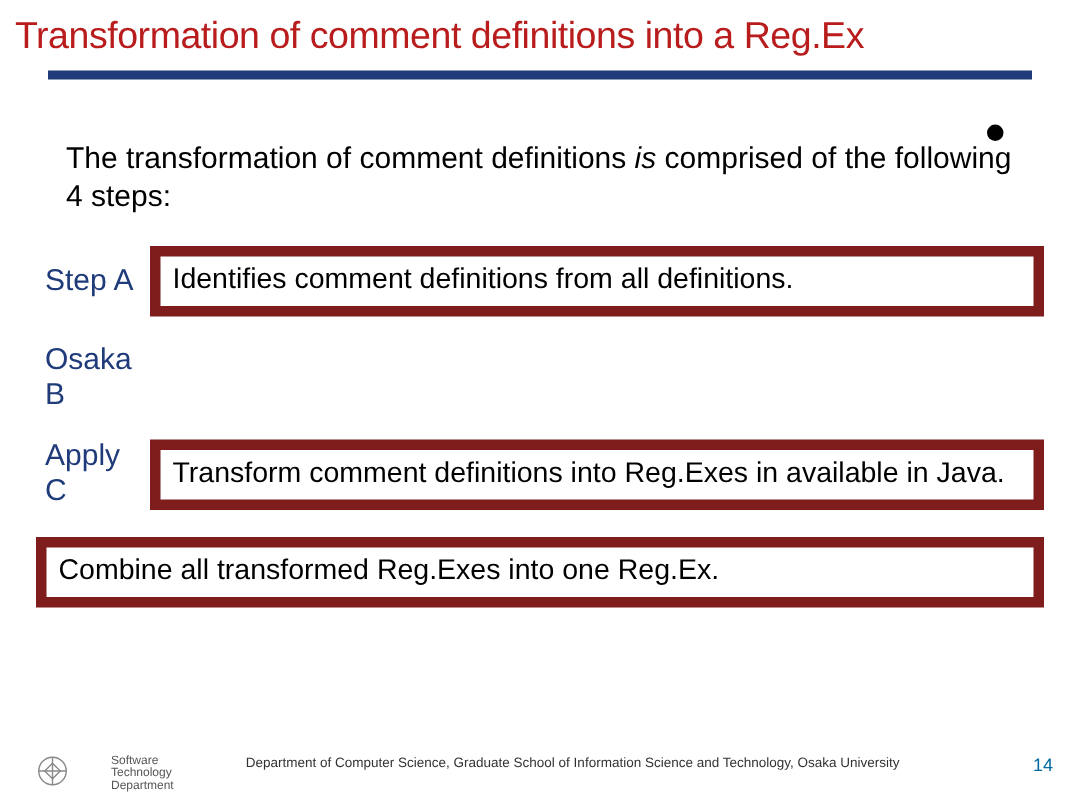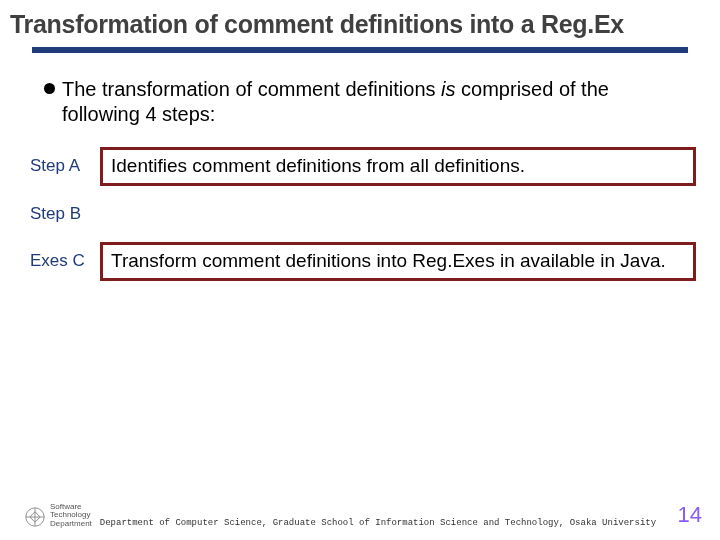--- a/index.html
+++ b/index.html
@@ -6,36 +6,37 @@
   body {
     width: 720px;
     height: 540px;
     background: #fff;
     font-family: Verdana, Arial, sans-serif;
     position: relative;
     overflow: hidden;
   }
   .slide-title {
     font-size: 25px;
-    font-weight: bold;
-    color: #404040;
+    font-weight: normal;
+    color: #b91c1c;
     padding: 10px 10px 6px 10px;
     letter-spacing: -0.3px;
   }
   .rule {
     margin: 2px 32px 0 32px;
     height: 6px;
     background: #1f3b7a;
   }
   .intro {
     margin: 24px 44px 0 44px;
   }
   .intro-line {
     display: flex;
-    align-items: flex-start;
+    align-items: flex-end;
+    flex-direction: column;
   }
   .bullet {
     width: 11px;
     height: 11px;
     border-radius: 50%;
     background: #000;
     margin-top: 6px;
     margin-right: 7px;
     flex-shrink: 0;
   }
@@ -53,68 +54,70 @@
     gap: 18px;
   }
   .step-row {
     display: flex;
     align-items: stretch;
   }
   .step-label {
     width: 76px;
     flex-shrink: 0;
     color: #1f3b7a;
-    font-size: 17px;
+    font-size: 20px;
     font-weight: normal;
     display: flex;
     align-items: center;
     padding-left: 6px;
     font-family: Verdana, sans-serif;
   }
   .step-box {
     flex: 1;
-    border: 3px solid #7f1d1d;
+    border: 7px solid #7f1d1d;
     padding: 4px 8px 5px 8px;
     font-size: 19px;
     line-height: 1.26;
     font-family: Verdana, sans-serif;
     color: #000;
   }
   .footer {
     position: absolute;
     bottom: 12px;
     left: 0;
     width: 100%;
     display: flex;
-    align-items: flex-end;
+    align-items: flex-start;
     padding: 0 18px 0 24px;
+    gap: 24px;
   }
   .logo {
     width: 22px;
     height: 22px;
     flex-shrink: 0;
     margin-right: 4px;
   }
   .logo svg { width: 100%; height: 100%; }
   .logo-text {
     font-size: 8px;
     line-height: 1.05;
     color: #555;
     margin-right: 8px;
     font-family: Arial, sans-serif;
   }
   .footer-text {
     font-size: 9px;
     color: #333;
     flex: 1;
-    font-family: Liberation Mono, monospace;
+    font-family: Liberation Sans, sans-serif;
+    margin-left: 16px;
   }
   .page-num {
-    font-size: 22px;
-    color: #8b5cf6;
+    font-size: 12px;
+    color: #0369a1;
     font-family: Arial, sans-serif;
   }
 </style>
 </head>
 <body>
 
 <div class="slide-title">Transformation of comment definitions into a Reg.Ex</div>
 <div class="rule"></div>
 
 <div class="intro">
@@ -125,27 +128,28 @@
     </div>
   </div>
 </div>
 
 <div class="steps">
   <div class="step-row">
     <div class="step-label">Step A</div>
     <div class="step-box">Identifies comment definitions from all definitions.</div>
   </div>
   <div class="step-row">
-    <div class="step-label">Step B</div>
+    <div class="step-label">Osaka B</div>
   </div>
   <div class="step-row">
-    <div class="step-label">Exes C</div>
+    <div class="step-label">Apply C</div>
     <div class="step-box">Transform comment definitions into Reg.Exes in available in Java.</div>
   </div>
   <div class="step-row">
+    <div class="step-box">Combine all transformed Reg.Exes into one Reg.Ex.</div>
   </div>
 </div>
 
 <div class="footer">
   <div class="logo">
     <svg viewBox="0 0 24 24">
       <circle cx="12" cy="12" r="10" fill="none" stroke="#888" stroke-width="1"></circle>
       <line x1="12" y1="2" x2="12" y2="22" stroke="#888" stroke-width="1"></line>
       <line x1="2" y1="12" x2="22" y2="12" stroke="#888" stroke-width="1"></line>
       <rect x="8" y="8" width="8" height="8" fill="none" stroke="#888" stroke-width="1" transform="rotate(45 12 12)"></rect>

